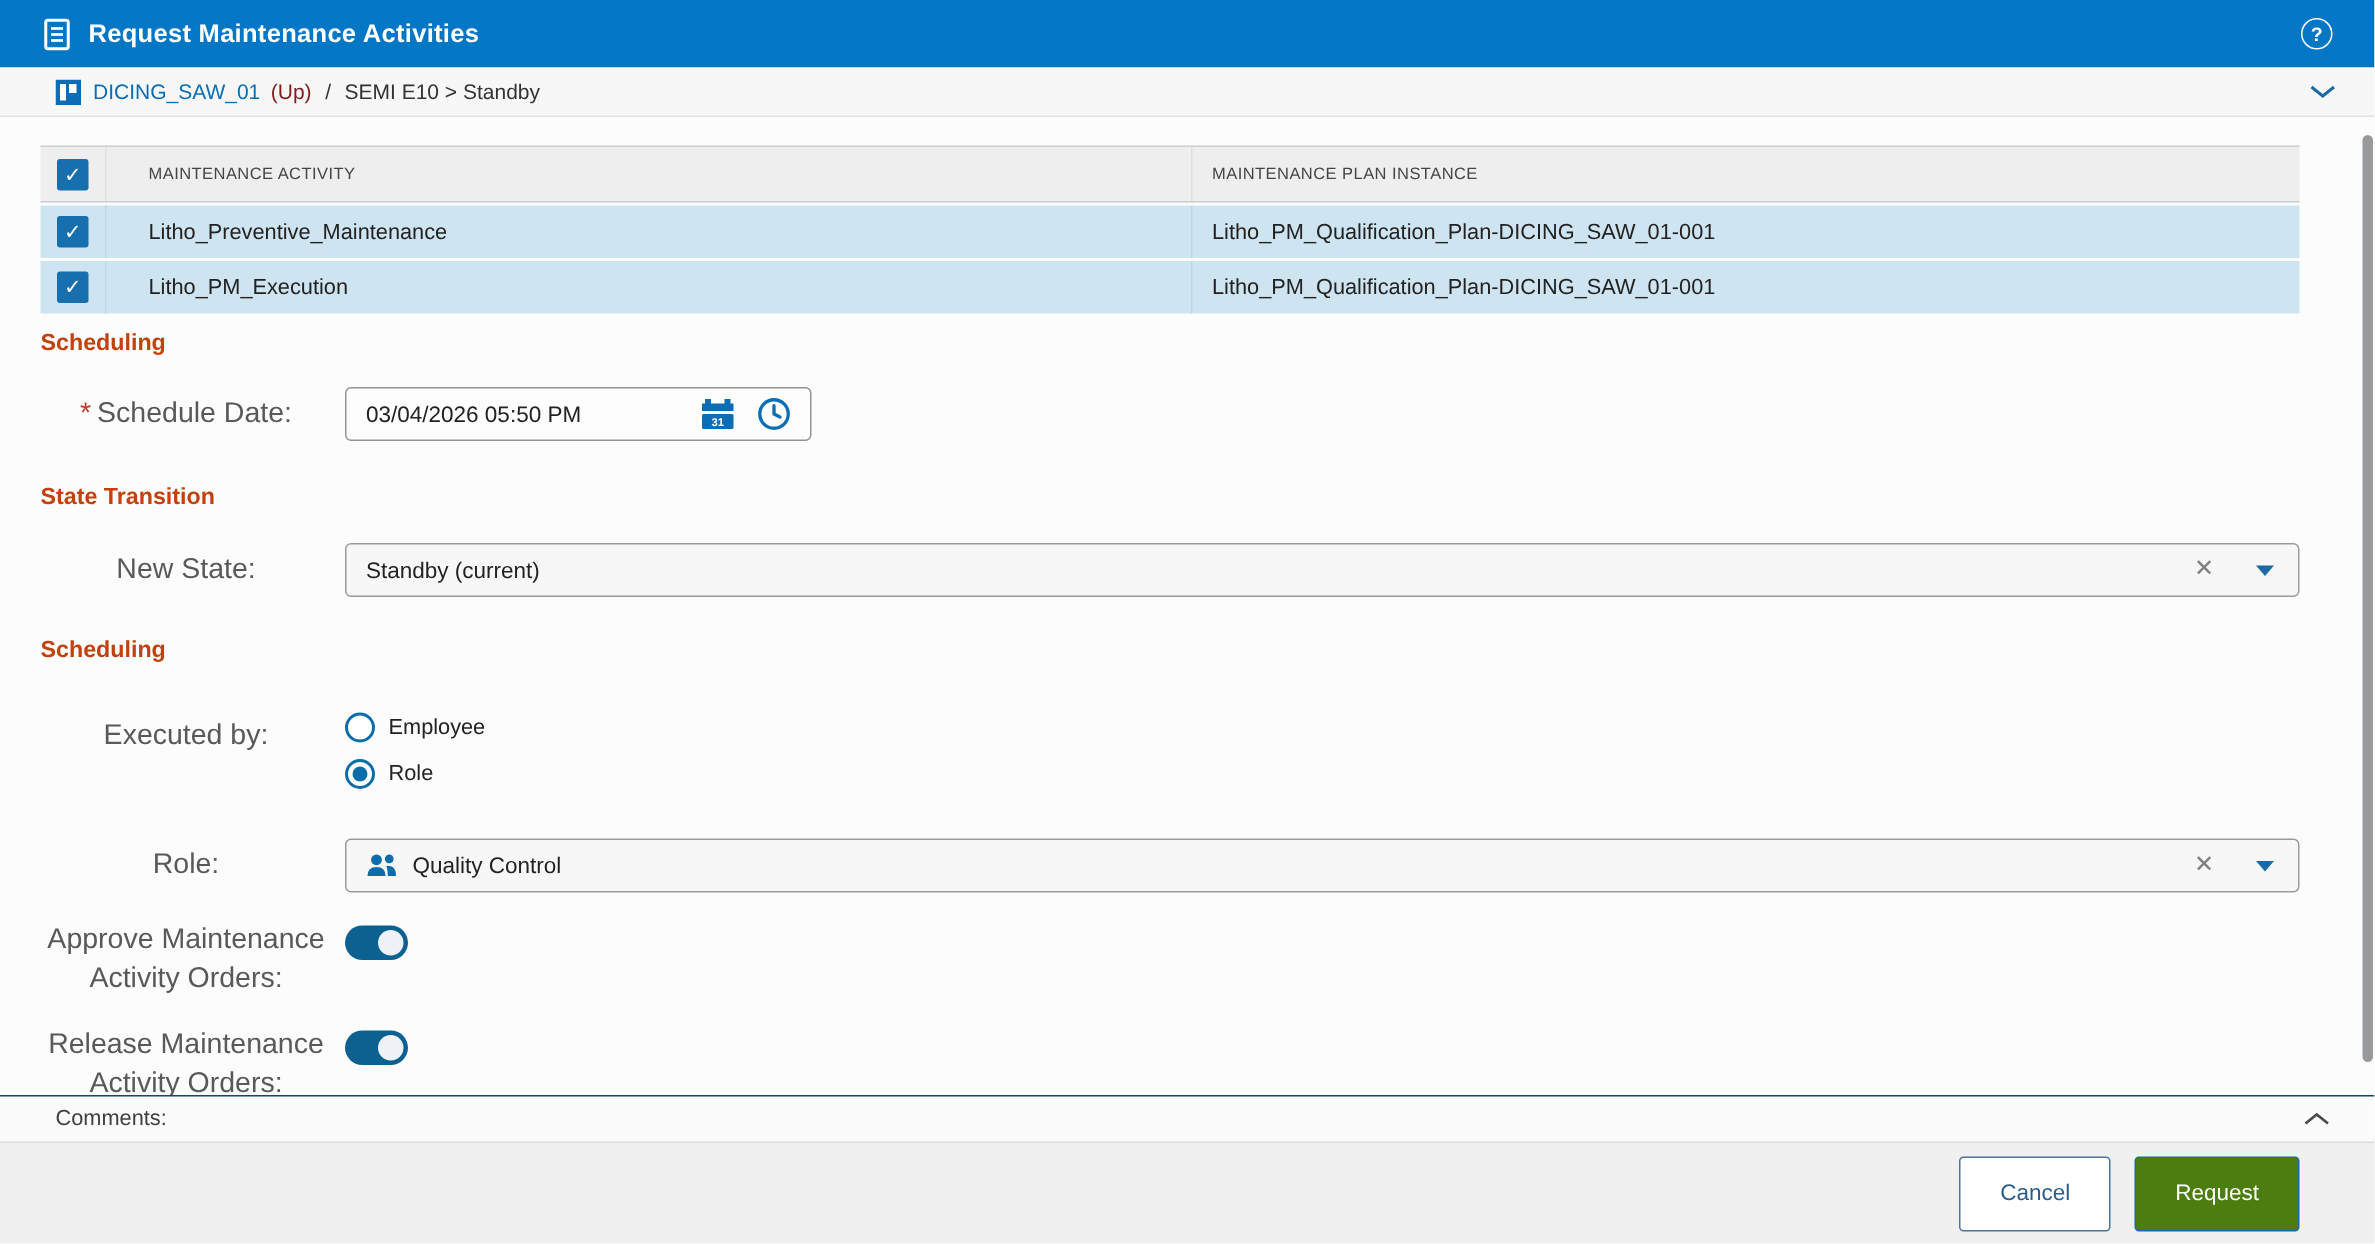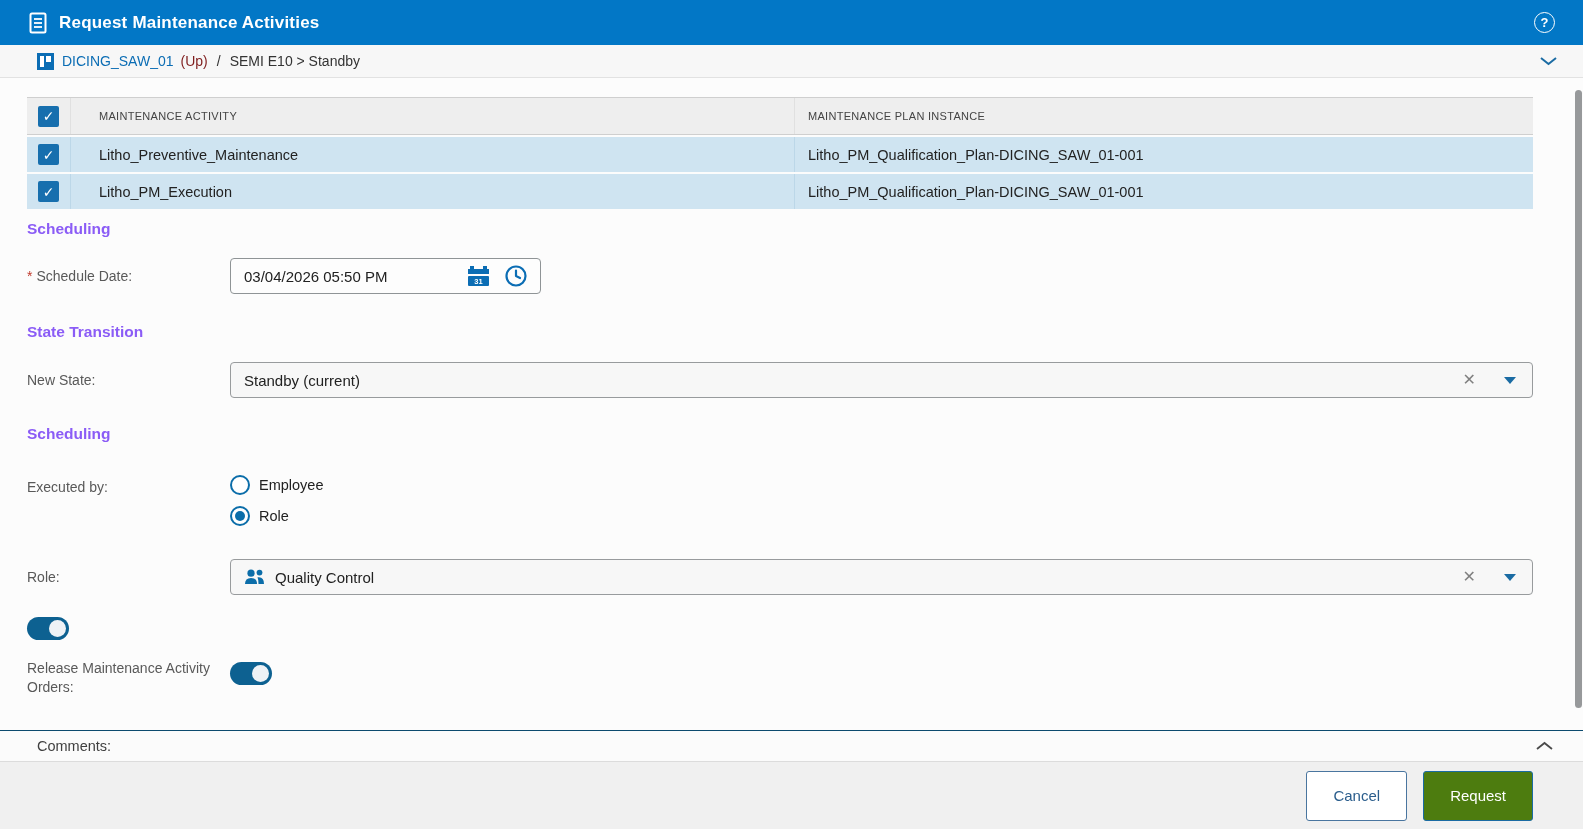--- a/index.html
+++ b/index.html
@@ -39,26 +39,26 @@
   .grid-row { display:flex; align-items:center; height:35px; background:#cfe4f1; margin-top:2px; cursor:pointer; color:#222; }
   .c-check { flex:0 0 44px; display:flex; align-items:center; justify-content:center; border-right:1px solid #e0e0e0; align-self:stretch; }
   .grid-row .c-check { border-right:1px solid #bcd7e8; }
   .c-act { flex:0 0 724px; padding-left:28px; border-right:1px solid #e0e0e0; align-self:stretch; display:flex; align-items:center; }
   .grid-row .c-act { border-right:1px solid #bcd7e8; }
   .c-plan { flex:1; padding-left:13px; display:flex; align-items:center; }
   .checkbox { width:21px; height:21px; background:#176fae; border-radius:2px; color:#fff;
     display:flex; align-items:center; justify-content:center; font-size:14px; font-weight:700; cursor:pointer; }
 
   
-  .section-title { font-size:15.5px; font-weight:700; color:#8b5cf6; }
+  .section-title { font-size:15.5px; font-weight:700; color:#c2410c; }
   #sec-scheduling { margin-top:11px; }
   #sec-state { margin-top:29px; }
   #sec-exec { margin-top:27px; }
   .form-row { display:flex; align-items:center; }
-  .lbl { flex:0 0 203px; text-align:left; padding-right:9px; color:#595959; font-size:14px; line-height:1.35; }
+  .lbl { flex:0 0 203px; text-align:center; padding-right:9px; color:#595959; font-size:19px; line-height:1.35; }
   .req { color:#c0392b; margin-right:4px; }
 
   .row-date { margin-top:20px; }
   .date-box { width:311px; height:36px; background:#fdfdfd; border:1px solid #8f9496; border-radius:4px;
     display:flex; align-items:center; padding:0 13px; cursor:text; }
   .date-box .val { flex:1; font-size:15px; color:#222; }
   .ico-btn { display:flex; align-items:center; justify-content:center; cursor:pointer; }
   .ico-cal { margin-right:15px; }
 
   .row-state { margin-top:21px; }
@@ -224,20 +224,21 @@
           <path d="M13.5 8.3 q6.5 -1 6.5 6.7 l-5.5 0 q0 -4.5 -1 -6.7 z" fill="#0b6da9"></path>
         </svg>
       </span>
       <span class="val">Quality Control</span>
       <span class="clear-x">✕</span>
       <span class="caret"></span>
     </div>
   </div>
 
   <div class="form-row row-toggle">
+    <div class="lbl">Approve Maintenance Activity Orders:</div>
     <div class="toggle on">
         <div class="knob"></div>
       </div>
   </div>
 
   <div class="form-row row-toggle">
     <div class="lbl">Release Maintenance Activity Orders:</div>
     <div class="toggle on">
         <div class="knob"></div>
       </div>

